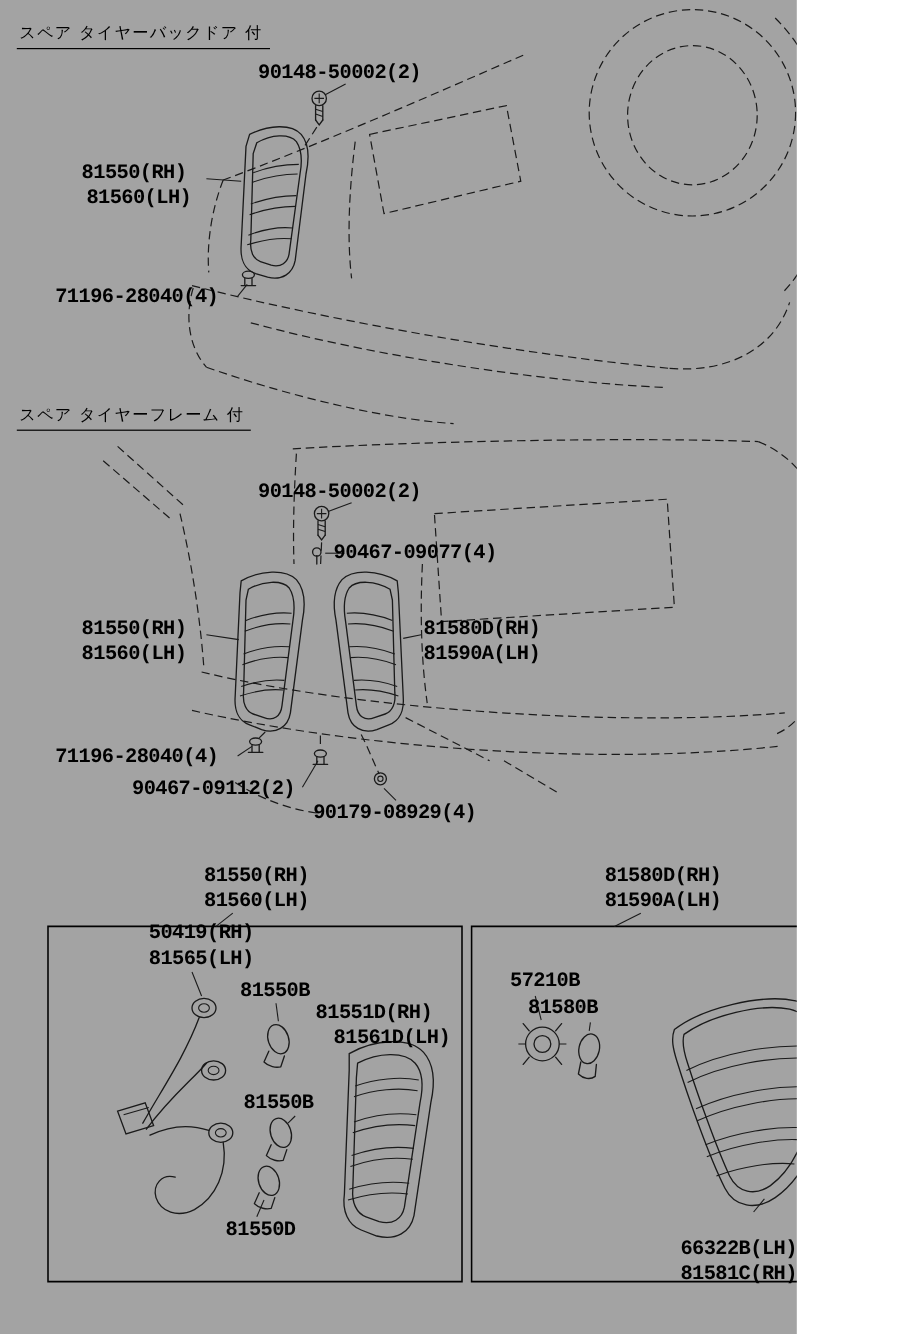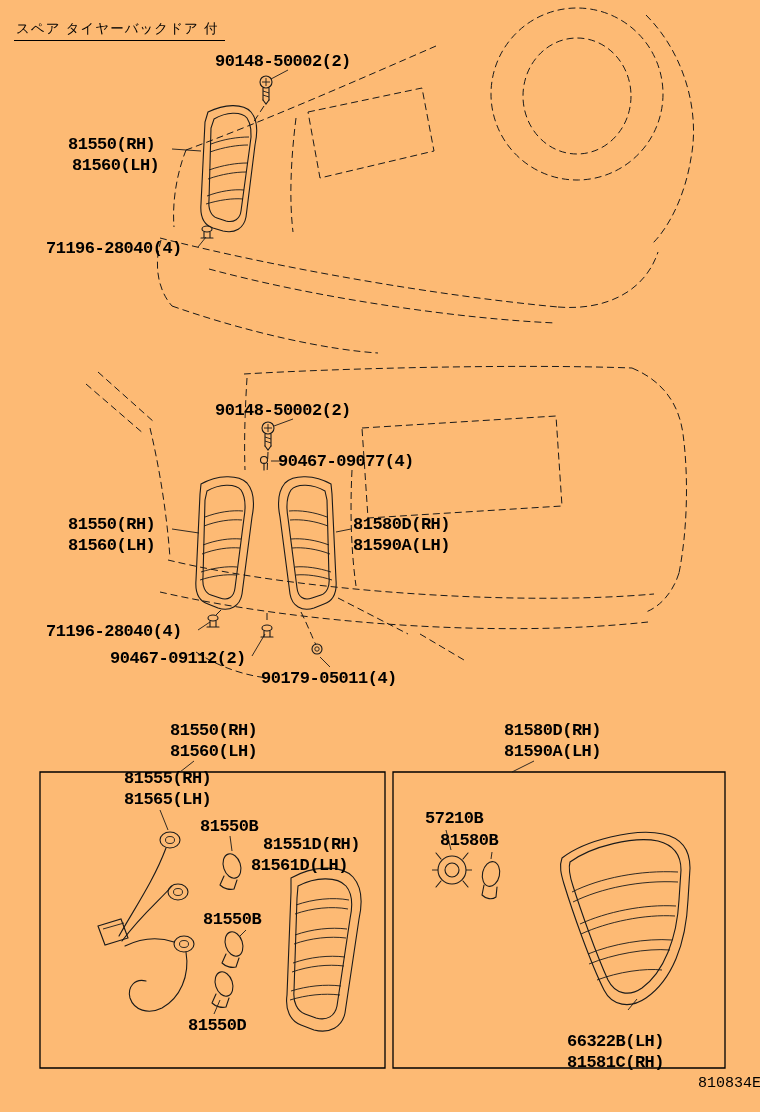--- a/index.html
+++ b/index.html
@@ -1,16 +1,16 @@
 <!DOCTYPE html>
 <html><head>
 <meta charset="utf-8">
 <style>
   html,body{margin:0;padding:0;background:#fff;}
-  .page{position:relative;width:760px;height:1112px;background:#fdba74;overflow:hidden;
+  .page{position:relative;width:664px;height:1112px;background:#a3a3a3;overflow:hidden;
         font-family:"Liberation Sans",sans-serif;}
   .art{position:absolute;left:0;top:0;}
   .pn{position:absolute;font-family:Liberation Mono, monospace;
       font-weight:bold;font-size:17px;line-height:20px;color:#000;white-space:nowrap;
       letter-spacing:-0.5px;}
   .caption{position:absolute;font-family:"DejaVu Sans","Liberation Sans",sans-serif;
       font-size:13.5px;line-height:16px;color:#000;border-bottom:1.4px solid #000;
       padding:0 6px 4px 2px;white-space:nowrap;letter-spacing:1px;}
   .code{position:absolute;font-family:"Liberation Mono","DejaVu Sans Mono",monospace;
       font-size:15px;color:#000;white-space:nowrap;margin-left:36px;}
@@ -220,46 +220,47 @@
       <path class="thin" d="M580,924 C606,912 644,904 676,906"></path>
       <path class="thin" d="M581,934 C607,922 645,914 675,916"></path>
       <path class="thin" d="M588,954 C612,944 646,938 672,940"></path>
       <path class="thin" d="M589,964 C613,954 647,948 670,950"></path>
       <path class="thin" d="M597,980 C618,972 645,968 662,970"></path>
     </g>
     <path class="thin" d="M628,1010 L637,999"></path>
   </svg>
 
   <div class="caption" style="left:14px;top:20px;">スペア タイヤーバックドア 付</div>
+  <div class="caption" style="left:14px;top:338px;">スペア タイヤーフレーム 付</div>
 
   <div class="pn" style="left:215px;top:52px;">90148-50002(2)</div>
   <div class="pn" style="left:68px;top:135px;">81550(RH)</div>
   <div class="pn" style="left:72px;top:156px;">81560(LH)</div>
   <div class="pn" style="left:46px;top:239px;">71196-28040(4)</div>
 
   <div class="pn" style="left:215px;top:401px;">90148-50002(2)</div>
   <div class="pn" style="left:278px;top:452px;">90467-09077(4)</div>
   <div class="pn" style="left:68px;top:515px;">81550(RH)</div>
   <div class="pn" style="left:68px;top:536px;">81560(LH)</div>
   <div class="pn" style="left:353px;top:515px;">81580D(RH)</div>
   <div class="pn" style="left:353px;top:536px;">81590A(LH)</div>
   <div class="pn" style="left:46px;top:622px;">71196-28040(4)</div>
   <div class="pn" style="left:110px;top:649px;">90467-09112(2)</div>
-  <div class="pn" style="left:261px;top:669px;">90179-05011(4)</div>
+  <div class="pn" style="left:261px;top:669px;">90179-08929(4)</div>
 
   <div class="pn" style="left:170px;top:721px;">81550(RH)</div>
   <div class="pn" style="left:170px;top:742px;">81560(LH)</div>
   <div class="pn" style="left:504px;top:721px;">81580D(RH)</div>
   <div class="pn" style="left:504px;top:742px;">81590A(LH)</div>
 
-  <div class="pn" style="left:124px;top:769px;">81555(RH)</div>
+  <div class="pn" style="left:124px;top:769px;">50419(RH)</div>
   <div class="pn" style="left:124px;top:790px;">81565(LH)</div>
   <div class="pn" style="left:200px;top:817px;">81550B</div>
   <div class="pn" style="left:263px;top:835px;">81551D(RH)</div>
-  <div class="pn" style="left:251px;top:856px;">81561D(LH)</div>
+  <div class="pn" style="left:278px;top:856px;">81561D(LH)</div>
   <div class="pn" style="left:203px;top:910px;">81550B</div>
   <div class="pn" style="left:188px;top:1016px;">81550D</div>
 
   <div class="pn" style="left:425px;top:809px;">57210B</div>
   <div class="pn" style="left:440px;top:831px;">81580B</div>
   <div class="pn" style="left:567px;top:1053px;text-align:right;">81581C(RH)</div>
   <div class="pn" style="left:567px;top:1032px;">66322B(LH)</div>
 
   <div class="code" style="left:662px;top:1075px;">810834E</div>
 </div>

